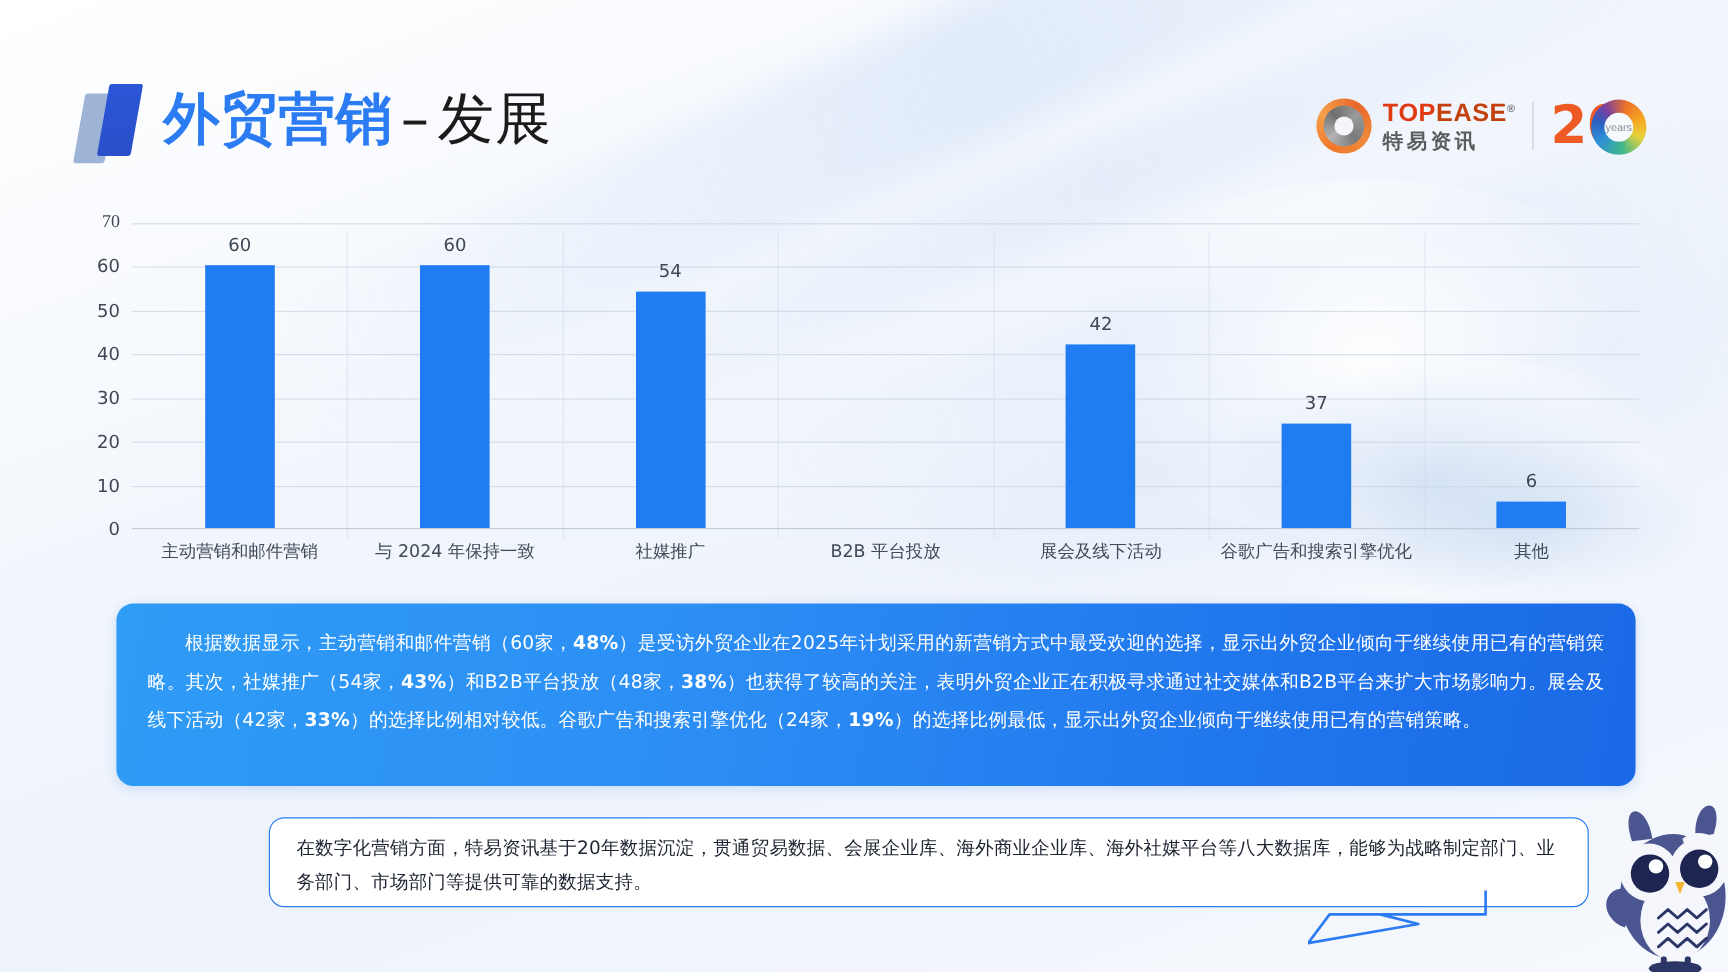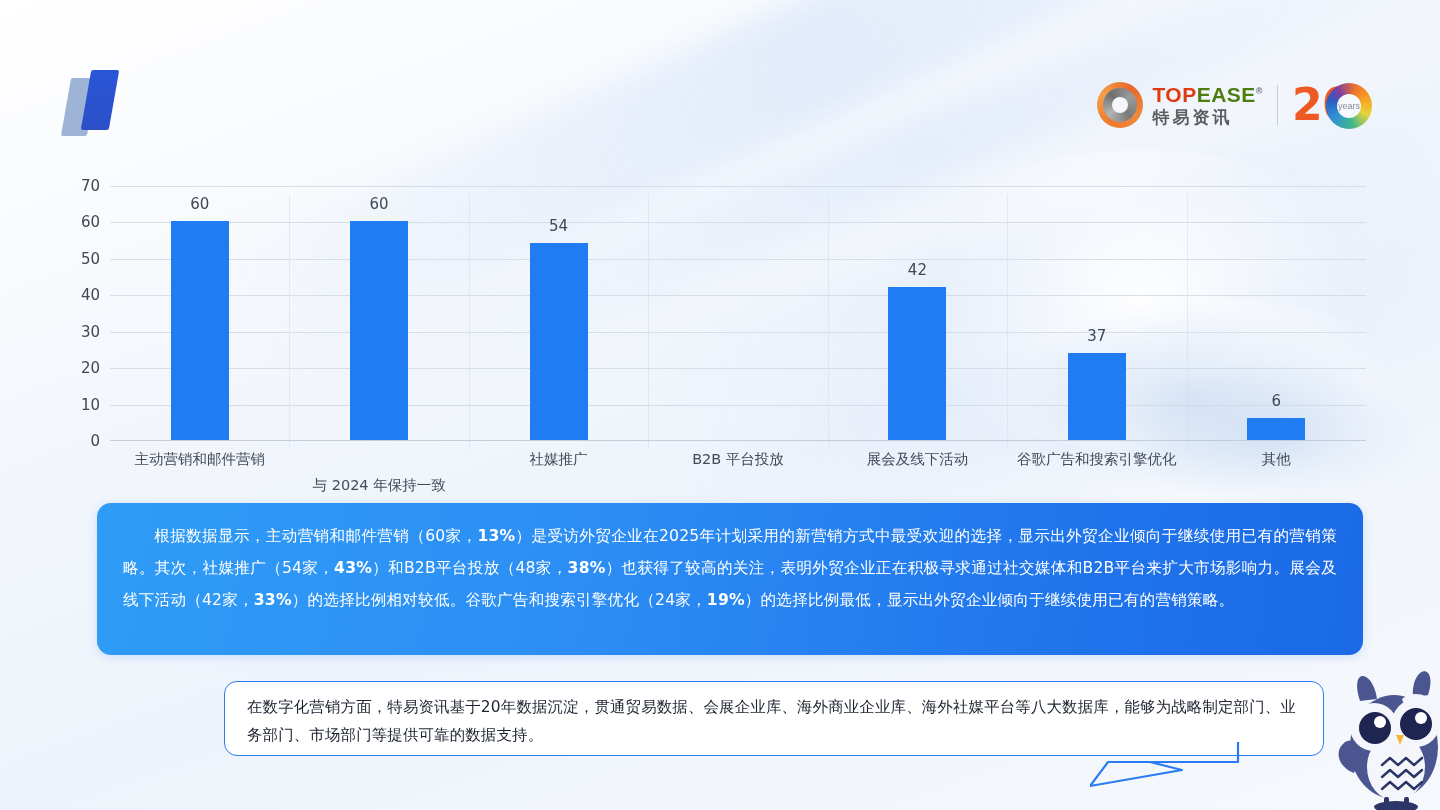--- a/index.html
+++ b/index.html
@@ -68,21 +68,21 @@
     background: conic-gradient(from 210deg, #f0782a, #f5a04a, #e8672a, #ef8a3c, #f0782a);
   }
   .logo-ring .mid {
     position: absolute; inset: 6px; border-radius: 50%;
     background: conic-gradient(from 140deg, #7a7a7a, #b3b3b3, #6e6e6e, #9b9b9b, #7a7a7a);
   }
   .logo-ring .inner { position: absolute; inset: 15px; border-radius: 50%; background: #f4f6f9; }
   .logo-text { display: flex; flex-direction: column; justify-content: center; line-height: 1; }
   .logo-top { font-size: 21px; font-weight: 700; letter-spacing: .5px; white-space: nowrap; }
   .logo-top .t-red { color: #e03a12; }
-  .logo-top .t-gray { color: #4d7c0f; }
+  .logo-top .t-gray { color: #c2410c; }
   .logo-top .t-reg { font-size: 9px; vertical-align: super; color: #6d6e71; }
   .logo-cn { font-size: 17px; font-weight: 700; color: #5b5c5e; letter-spacing: 3px; margin-top: 4px; }
   .logo-div { width: 1px; height: 40px; background: #c7ccd4; margin: 0 14px; }
   .anniv { position: relative; width: 88px; height: 48px; }
   .anniv-2 {
     position: absolute; left: 0; top: 2px;
     font-size: 44px; font-weight: 800; color: #ee5a24; line-height: 44px;
     font-family: "DejaVu Sans", sans-serif;
   }
   .anniv-ring {
@@ -163,20 +163,23 @@
   <div class="bg-blueblob b2"></div>
 </div>
 
 <div class="header">
 
   <div class="title-mark">
     <div class="mark-back"></div>
     <div class="mark-front"></div>
   </div>
 
+  <div class="page-title">
+    <span class="title-blue">外贸营销</span><span class="title-dash">–</span><span class="title-dark">发展</span>
+  </div>
 
   <div class="logo-block">
     <div class="logo-ring">
       <div class="outer"></div>
         <div class="mid"></div>
         <div class="inner"></div>
     </div>
     <div class="logo-text">
       <div class="logo-top">
         <span class="t-red">TOP</span><span class="t-gray">EASE</span><span class="t-reg">®</span>
@@ -194,21 +197,21 @@
 
 <div class="chart-wrap">
   <div class="ytick-wrap" id="ytick-wrap">
       <div class="ytick-item" style="top: 255px;">0</div>
       <div class="ytick-item" style="top: 218.571px;">10</div>
       <div class="ytick-item" style="top: 182.143px;">20</div>
       <div class="ytick-item" style="top: 145.714px;">30</div>
       <div class="ytick-item" style="top: 109.286px;">40</div>
       <div class="ytick-item" style="top: 72.8571px;">50</div>
       <div class="ytick-item" style="top: 36.4286px;">60</div>
-      <div class="ytick-item" style="top: 0px;">70</div>
+      <div class="ytick-item" style="top: 0px; font-family: Liberation Serif, serif;">70</div>
     </div>
   <div class="chart-plot">
     <div id="gridlines">
         <div class="gridline" style="top: 218.571px;"></div>
         <div class="gridline" style="top: 182.143px;"></div>
         <div class="gridline" style="top: 145.714px;"></div>
         <div class="gridline" style="top: 109.286px;"></div>
         <div class="gridline" style="top: 72.8571px;"></div>
         <div class="gridline" style="top: 36.4286px;"></div>
         <div class="gridline" style="top: 0px;"></div>
@@ -244,31 +247,31 @@
         </div>
         <div class="bar-slot" style="left: 1076.57px; width: 179.429px;">
           <div class="bar-rect" style="height: 21.8571px; background: rgb(31, 124, 242);"></div>
           <div class="bar-value" style="bottom: 29.8571px;">6</div>
         </div>
       </div>
     <div class="axis-base"></div>
   </div>
   <div class="xlabels" id="xlabels">
       <div class="xlabel" style="left: 89.7143px;">主动营销和邮件营销</div>
-      <div class="xlabel" style="left: 269.143px; margin-top: 26px;">与 2024 年保持一致</div>
+      <div class="xlabel" style="left: 269.143px;">与 2024 年保持一致</div>
       <div class="xlabel" style="left: 448.571px;">社媒推广</div>
       <div class="xlabel" style="left: 628px;">B2B 平台投放</div>
       <div class="xlabel" style="left: 807.429px;">展会及线下活动</div>
       <div class="xlabel" style="left: 986.857px;">谷歌广告和搜索引擎优化</div>
       <div class="xlabel" style="left: 1166.29px;">其他</div>
     </div>
 </div>
 
 <div class="blue-box">
-  <p id="blue-text"><span>根据数据显示，主动营销和邮件营销（60家，</span><b>13%</b><span>）是受访外贸企业在2025年计划采用的新营销方式中最受欢迎的选择，显示出外贸企业倾向于继续使用已有的营销策略。其次，社媒推广（54家，</span><b>43%</b><span>）和B2B平台投放（48家，</span><b>38%</b><span>）也获得了较高的关注，表明外贸企业正在积极寻求通过社交媒体和B2B平台来扩大市场影响力。展会及线下活动（42家，</span><b>33%</b><span>）的选择比例相对较低。谷歌广告和搜索引擎优化（24家，</span><b>19%</b><span>）的选择比例最低，显示出外贸企业倾向于继续使用已有的营销策略。</span></p>
+  <p id="blue-text"><span>根据数据显示，主动营销和邮件营销（60家，</span><b>48%</b><span>）是受访外贸企业在2025年计划采用的新营销方式中最受欢迎的选择，显示出外贸企业倾向于继续使用已有的营销策略。其次，社媒推广（54家，</span><b>43%</b><span>）和B2B平台投放（48家，</span><b>38%</b><span>）也获得了较高的关注，表明外贸企业正在积极寻求通过社交媒体和B2B平台来扩大市场影响力。展会及线下活动（42家，</span><b>33%</b><span>）的选择比例相对较低。谷歌广告和搜索引擎优化（24家，</span><b>19%</b><span>）的选择比例最低，显示出外贸企业倾向于继续使用已有的营销策略。</span></p>
 </div>
 
 <div class="white-box">
   <p>在数字化营销方面，特易资讯基于20年数据沉淀，贯通贸易数据、会展企业库、海外商业企业库、海外社媒平台等八大数据库，能够为战略制定部门、业务部门、市场部门等提供可靠的数据支持。</p>
 </div>
 <svg class="tail-svg" viewBox="0 0 200 50">
   <path d="M148 2 L148 22 L18 22 L0 46 L92 30 L60 22" fill="none" stroke="#2b7cf3" stroke-width="2.2" stroke-linejoin="round"></path>
 </svg>
 
 <svg class="owl" viewBox="0 0 112 160">

